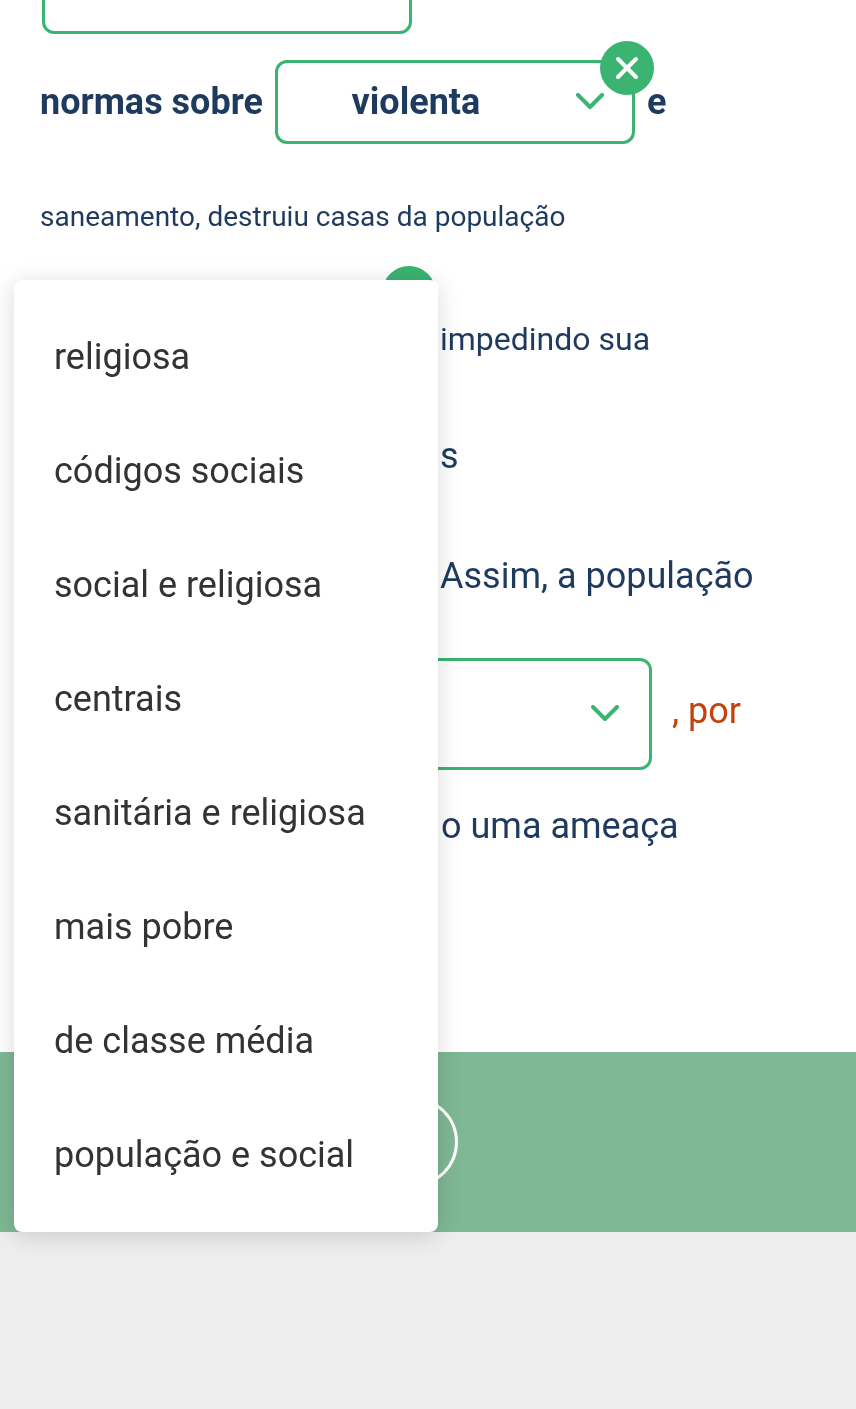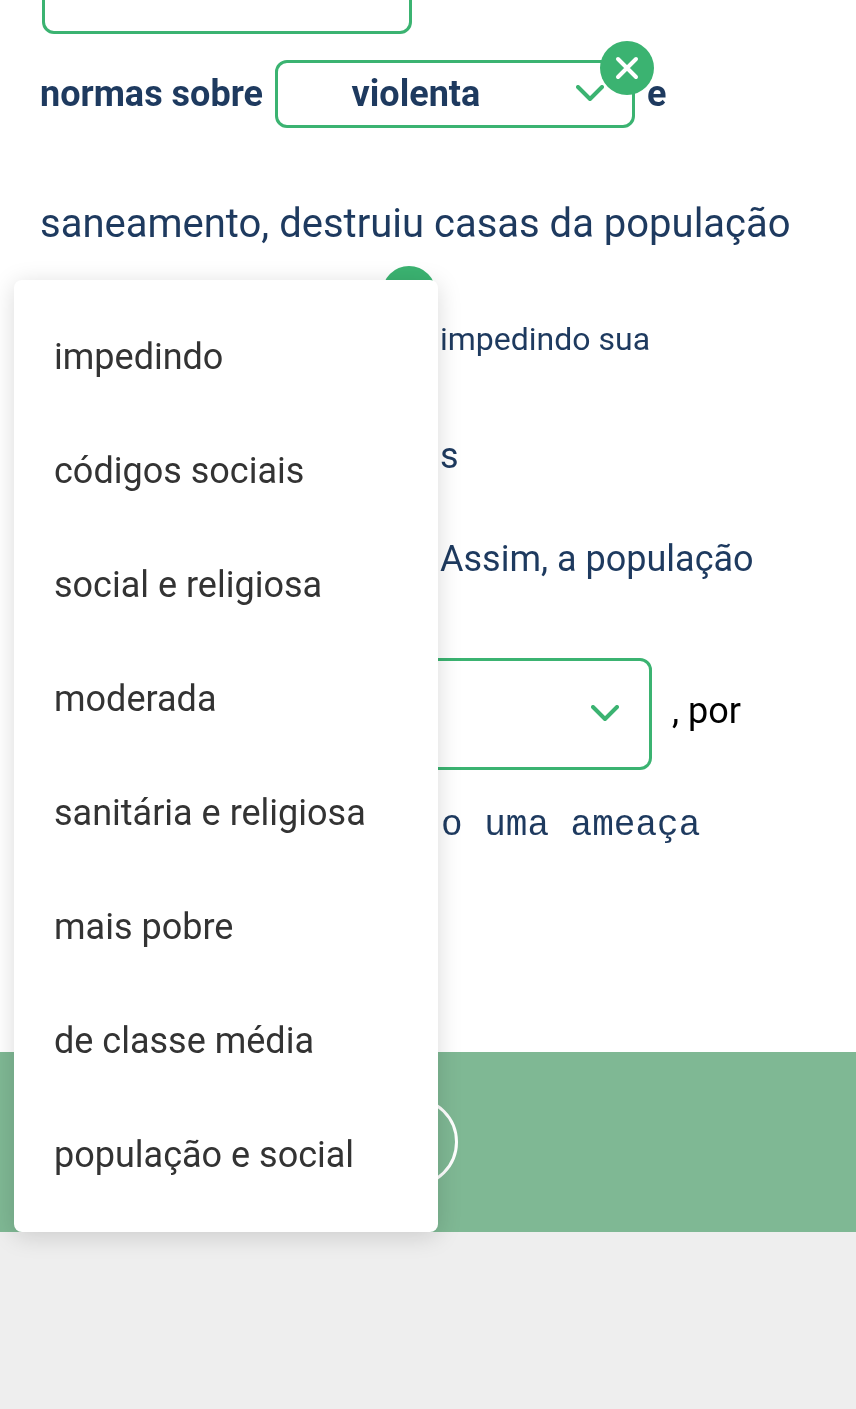--- a/index.html
+++ b/index.html
@@ -31,21 +31,21 @@
       border-radius: 12px;
       background: #ffffff;
     }
     .dropdown-box {
       display: inline-flex;
       align-items: center;
       justify-content: center;
       position: relative;
       border: 3px solid #3bb371;
       border-radius: 12px;
-      padding: 10px 28px;
+      padding: 18px 28px;
       font-size: 36px;
       color: #1e3a5f;
       background: #ffffff;
       min-width: 360px;
       gap: 50px;
     }
     .dropdown-box .label {
       flex: 1;
       text-align: center;
     }
@@ -87,40 +87,40 @@
       font-weight: bold;
     }
     .line1-text {
       font-size: 36px;
       color: #1e3a5f;
     }
     .line2 {
       position: absolute;
       top: 200px;
       left: 40px;
-      font-size: 40px;
+      font-size: 28px;
       color: #1e3a5f;
     }
     .line3 {
       position: absolute;
       top: 320px;
       left: 440px;
       font-size: 32px;
       color: #1e3a5f;
     }
     .line4 {
       position: absolute;
       top: 435px;
       left: 440px;
       font-size: 36px;
       color: #1e3a5f;
     }
     .line5 {
       position: absolute;
-      top: 538px;
+      top: 555px;
       left: 440px;
       font-size: 36px;
       color: #1e3a5f;
     }
     .empty-dropdown {
       position: absolute;
       top: 658px;
       left: 420px;
       border: 3px solid #3bb371;
       border-radius: 12px;
@@ -130,29 +130,28 @@
       align-items: center;
       justify-content: flex-end;
       padding-right: 30px;
       background: #ffffff;
     }
     .line6 {
       position: absolute;
       top: 690px;
       left: 672px;
       font-size: 36px;
-      color: #000000;
+      color: #c2410c;
     }
     .line7 {
       position: absolute;
       top: 805px;
       left: 441px;
       font-size: 36px;
       color: #1e3a5f;
-      font-family: Liberation Mono, monospace;
     }
     .bottom-bar {
       position: absolute;
       top: 1052px;
       left: 0;
       right: 0;
       height: 180px;
       background: #7fb894;
       display: flex;
       align-items: center;
@@ -248,23 +247,23 @@
         <svg width="36" height="40" viewBox="0 0 36 40" fill="none">
           <path d="M4 10 L32 10 M12 10 L12 6 C12 4 13 3 15 3 L21 3 C23 3 24 4 24 6 L24 10 M8 10 L8 34 C8 36 9 37 11 37 L25 37 C27 37 28 36 28 34 L28 10 M15 17 L15 30 M21 17 L21 30" stroke="#ffffff" stroke-width="3" stroke-linecap="round" stroke-linejoin="round"></path>
         </svg>
       </span>
     </div>
   </div>
 
   <div class="below-bar"></div>
 
   <div class="dropdown-menu">
-    <div class="dropdown-item">impedindo</div>
+    <div class="dropdown-item">religiosa</div>
     <div class="dropdown-item">códigos sociais</div>
     <div class="dropdown-item">social e religiosa</div>
-    <div class="dropdown-item">moderada</div>
+    <div class="dropdown-item">centrais</div>
     <div class="dropdown-item">sanitária e religiosa</div>
     <div class="dropdown-item">mais pobre</div>
     <div class="dropdown-item">de classe média</div>
     <div class="dropdown-item">população e social</div>
   </div>
 
 </div>
 
 </body></html>

